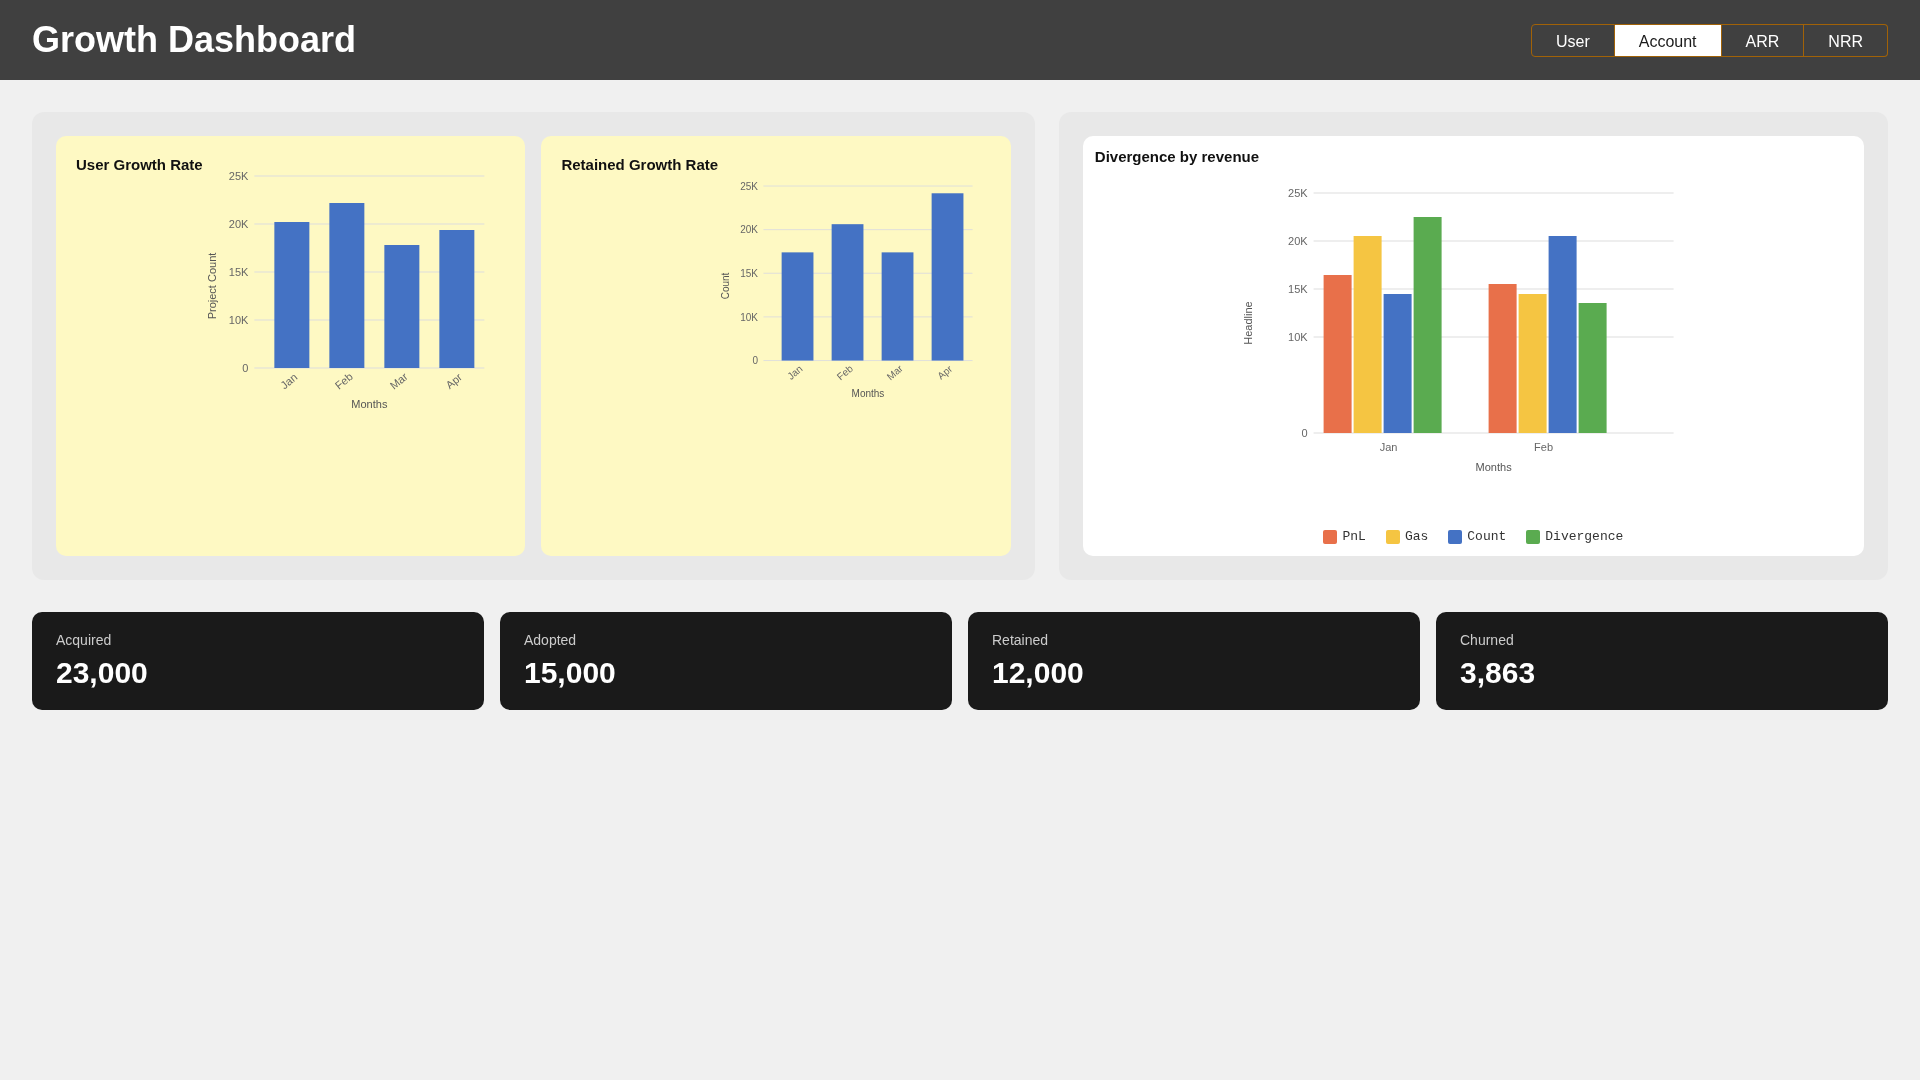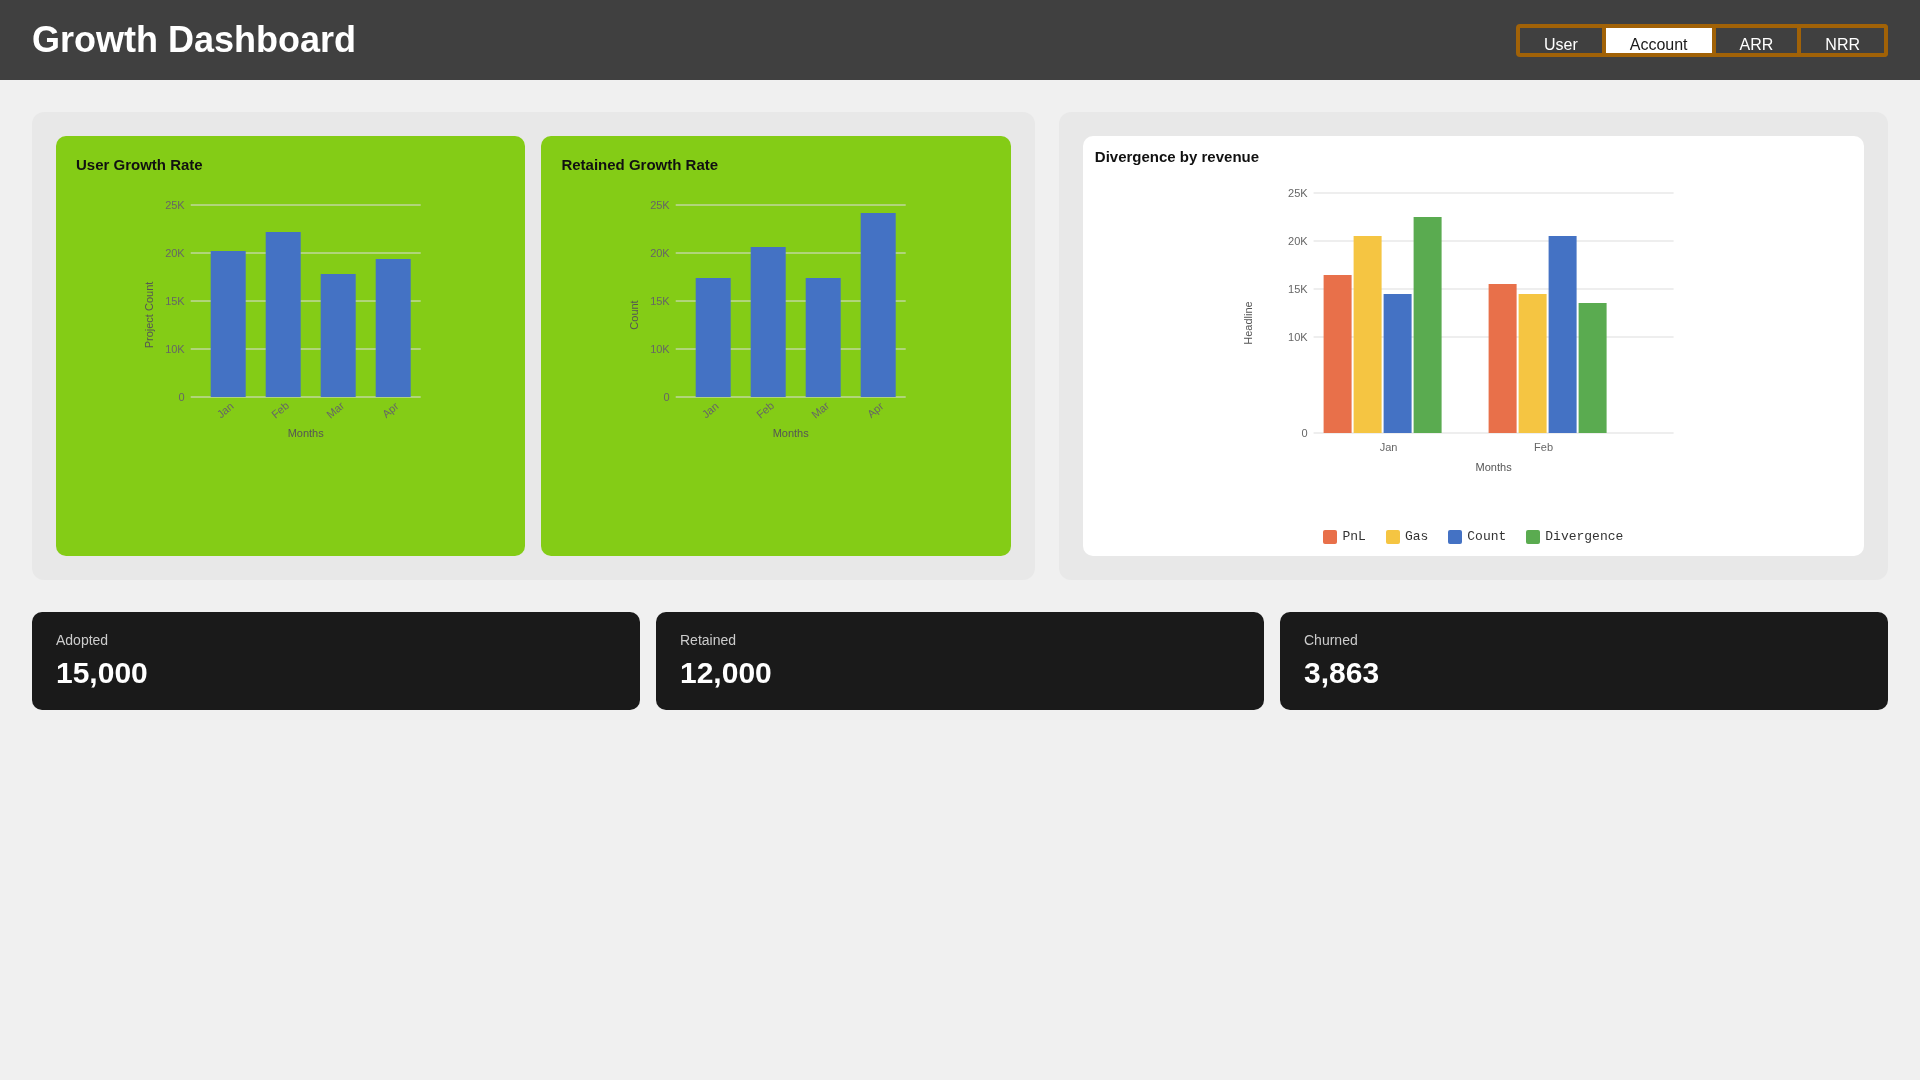--- a/index.html
+++ b/index.html
@@ -19,21 +19,21 @@
       font-size: 36px;
       font-weight: 700;
     }
     .header-nav {
       display: flex;
       gap: 0;
     }
     .nav-btn {
       background: transparent;
       color: #ffffff;
-      border: 4px solid #a16207;
+      border: 1px solid #a16207;
       padding: 8px 24px;
       font-size: 16px;
       cursor: pointer;
       height: 33px;
     }
     .nav-btn:first-child { border-radius: 4px 0 0 4px; }
     .nav-btn:last-child { border-radius: 0 4px 4px 0; }
     .nav-btn:not(:first-child) { border-left: none; }
     .nav-btn.active {
       background: #ffffff;
@@ -54,26 +54,26 @@
     .left-panel {
       background: #e8e8e8;
       border-radius: 12px;
       padding: 24px;
       flex: 1.1;
       display: flex;
       gap: 16px;
     }
 
     .chart-card {
-      background: #84cc16;
+      background: #fef9c3;
       border-radius: 10px;
       padding: 20px;
       flex: 1;
       display: flex;
-      flex-direction: column;
+      flex-direction: row;
     }
 
     .chart-title {
       font-size: 15px;
       font-weight: 700;
       color: #111;
       margin-bottom: 12px;
     }
 
     .chart-area {
@@ -317,20 +317,24 @@
             <div class="legend-dot" style="background:#5aab50;"></div>
             <span>Divergence</span>
           </div>
         </div>
       </div>
     </div>
   </div>
 
   <div class="metrics-row">
     <div class="metric-card">
+      <div class="metric-label">Acquired</div>
+      <div class="metric-value">23,000</div>
+    </div>
+    <div class="metric-card">
       <div class="metric-label">Adopted</div>
       <div class="metric-value">15,000</div>
     </div>
     <div class="metric-card">
       <div class="metric-label">Retained</div>
       <div class="metric-value">12,000</div>
     </div>
     <div class="metric-card">
       <div class="metric-label">Churned</div>
       <div class="metric-value">3,863</div>

